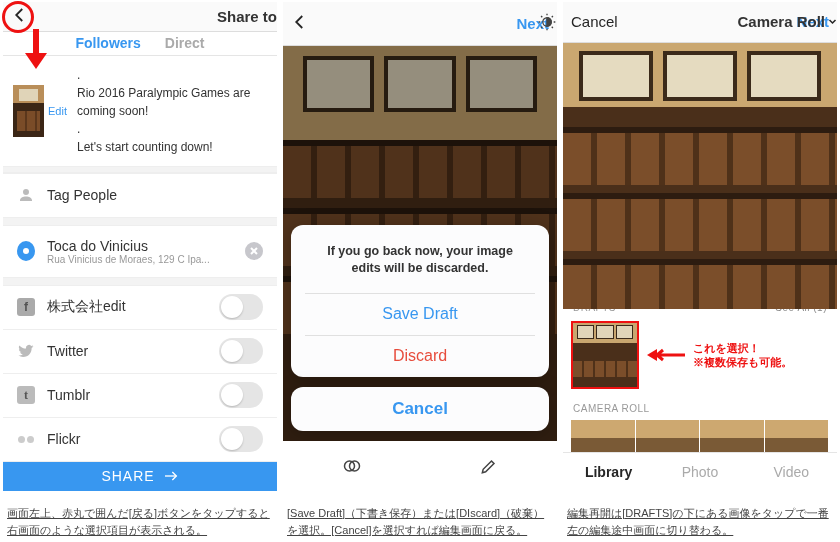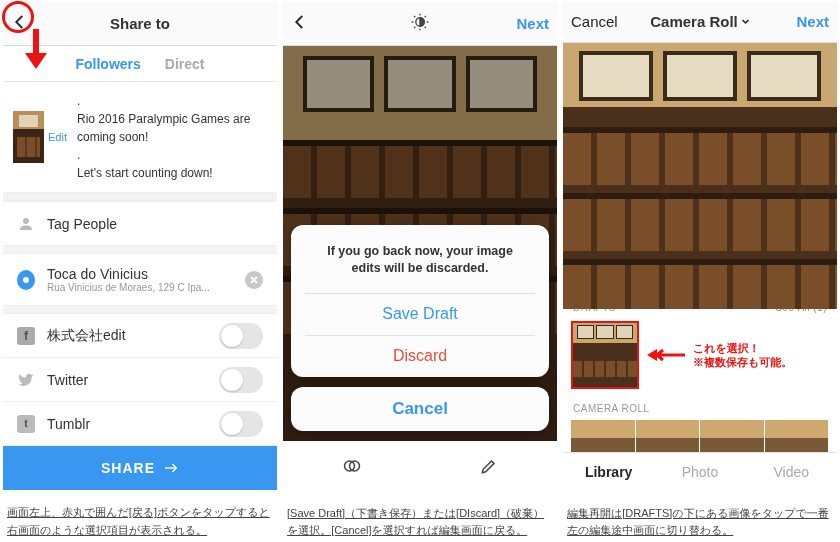--- a/index.html
+++ b/index.html
@@ -2,21 +2,21 @@
 <html><head>
 <meta charset="utf-8">
 <style>
   * { box-sizing: border-box; margin: 0; padding: 0; }
   body { background: #fff; font-family: -apple-system, "Helvetica Neue", Arial, sans-serif; font-size: 13px; color: #333; }
   .stage { width: 840px; height: 542px; position: relative; display: flex; gap: 6px; padding: 2px 3px; }
   .col { width: 276px; display: flex; flex-direction: column; }
 
   
   .topbar { height: 44px; background: #fafafa; border-bottom: 1px solid #ddd; display: flex; align-items: center; justify-content: space-between; padding: 0 8px; position: relative; }
-  .topbar .center { position: absolute; left: 0; right: 0; text-align: center; font-weight: 600; font-size: 15px; pointer-events: none; }
+  .topbar .center { position: absolute; left: 0; right: 0; text-align: right; font-weight: 600; font-size: 15px; pointer-events: none; }
   .accent { color: #3897f0; font-weight: 700; font-size: 15px; }
   .chev { width: 18px; height: 18px; stroke: #262626; fill: none; stroke-width: 2.4; }
   .camera-roll { display: inline-flex; align-items: center; gap: 3px; }
   .dropdown-caret { width: 9px; height: 9px; stroke: #262626; fill: none; stroke-width: 2; }
 
   
   .tabs { height: 36px; display: flex; align-items: center; justify-content: center; gap: 24px; border-bottom: 1px solid #e5e5e5; }
   .tab { font-size: 14px; font-weight: 600; color: #aaa; }
   .tab.active { color: #3897f0; }
   .post-row { display: flex; gap: 10px; padding: 10px; border-bottom: 1px solid #eee; }
@@ -33,21 +33,21 @@
   .list-row .label { flex:1; font-size:14px; }
   .location-row { height:52px; }
   .location-text { flex:1; display:flex; flex-direction:column; }
   .loc-name { font-size:14px; }
   .loc-addr { font-size:10px; color:#999; }
   .clear-circle { width:18px; height:18px; border-radius:50%; background:#c7c7cc; display:flex; align-items:center; justify-content:center; }
   .clear-x { stroke:#fff; stroke-width:2; }
   .toggle { width:44px; height:26px; background:#e5e5e5; border-radius:13px; position:relative; }
   .toggle::after { content:""; position:absolute; width:22px; height:22px; background:#fff; border-radius:50%; top:2px; left:2px; box-shadow:0 1px 2px rgba(0,0,0,.2); }
   .spacer-list { height:8px; background:#f3f3f3; border-bottom:1px solid #eee; }
-  .share-btn { height:44px; background:#3897f0; color:#fff; display:flex; align-items:center; justify-content:center; gap:8px; font-weight:700; font-size:14px; letter-spacing:1px; }
+  .share-btn { height:44px; background:#3897f0; color:#fff; display:flex; align-items:center; justify-content:center; gap:8px; font-weight:400; font-size:14px; letter-spacing:1px; }
   .arrow-r { width:16px; height:16px; stroke:#fff; fill:none; stroke-width:2; }
   .caption-jp { padding:14px 4px 0; font-size:11px; line-height:1.6; color:#444;text-decoration:underline; }
 
   
   .sq { width:18px; height:18px; display:flex; align-items:center; justify-content:center; font-size:12px; font-weight:700; color:#fff; border-radius:3px; }
   .fb { background:#aaa; color:#535353; }
   .tw svg { width:18px; height:18px; fill:#bbb; }
   .tm { background:#bbb; color:#555; font-family:Georgia,serif; }
   .fl { display:flex; gap:2px; }
   .fl span { width:7px; height:7px; border-radius:50%; background:#ccc; }
@@ -188,20 +188,30 @@
         <span class="label">Twitter</span>
         <span class="toggle"></span>
       </div>
       <div class="list-row">
         <span class="icon-slot">
             <span class="sq tm">t</span>
           </span>
         <span class="label">Tumblr</span>
         <span class="toggle"></span>
       </div>
+      <div class="list-row">
+        <span class="icon-slot">
+            <span class="fl">
+              <span></span>
+              <span></span>
+            </span>
+          </span>
+        <span class="label">Flickr</span>
+        <span class="toggle"></span>
+      </div>
     </div>
 
     <div class="share-btn">
       <span>SHARE</span>
       <svg class="arrow-r" viewBox="0 0 24 24">
           <line x1="3" y1="12" x2="20" y2="12"></line>
           <polyline points="14 6 20 12 14 18"></polyline>
         </svg>
     </div>
 

